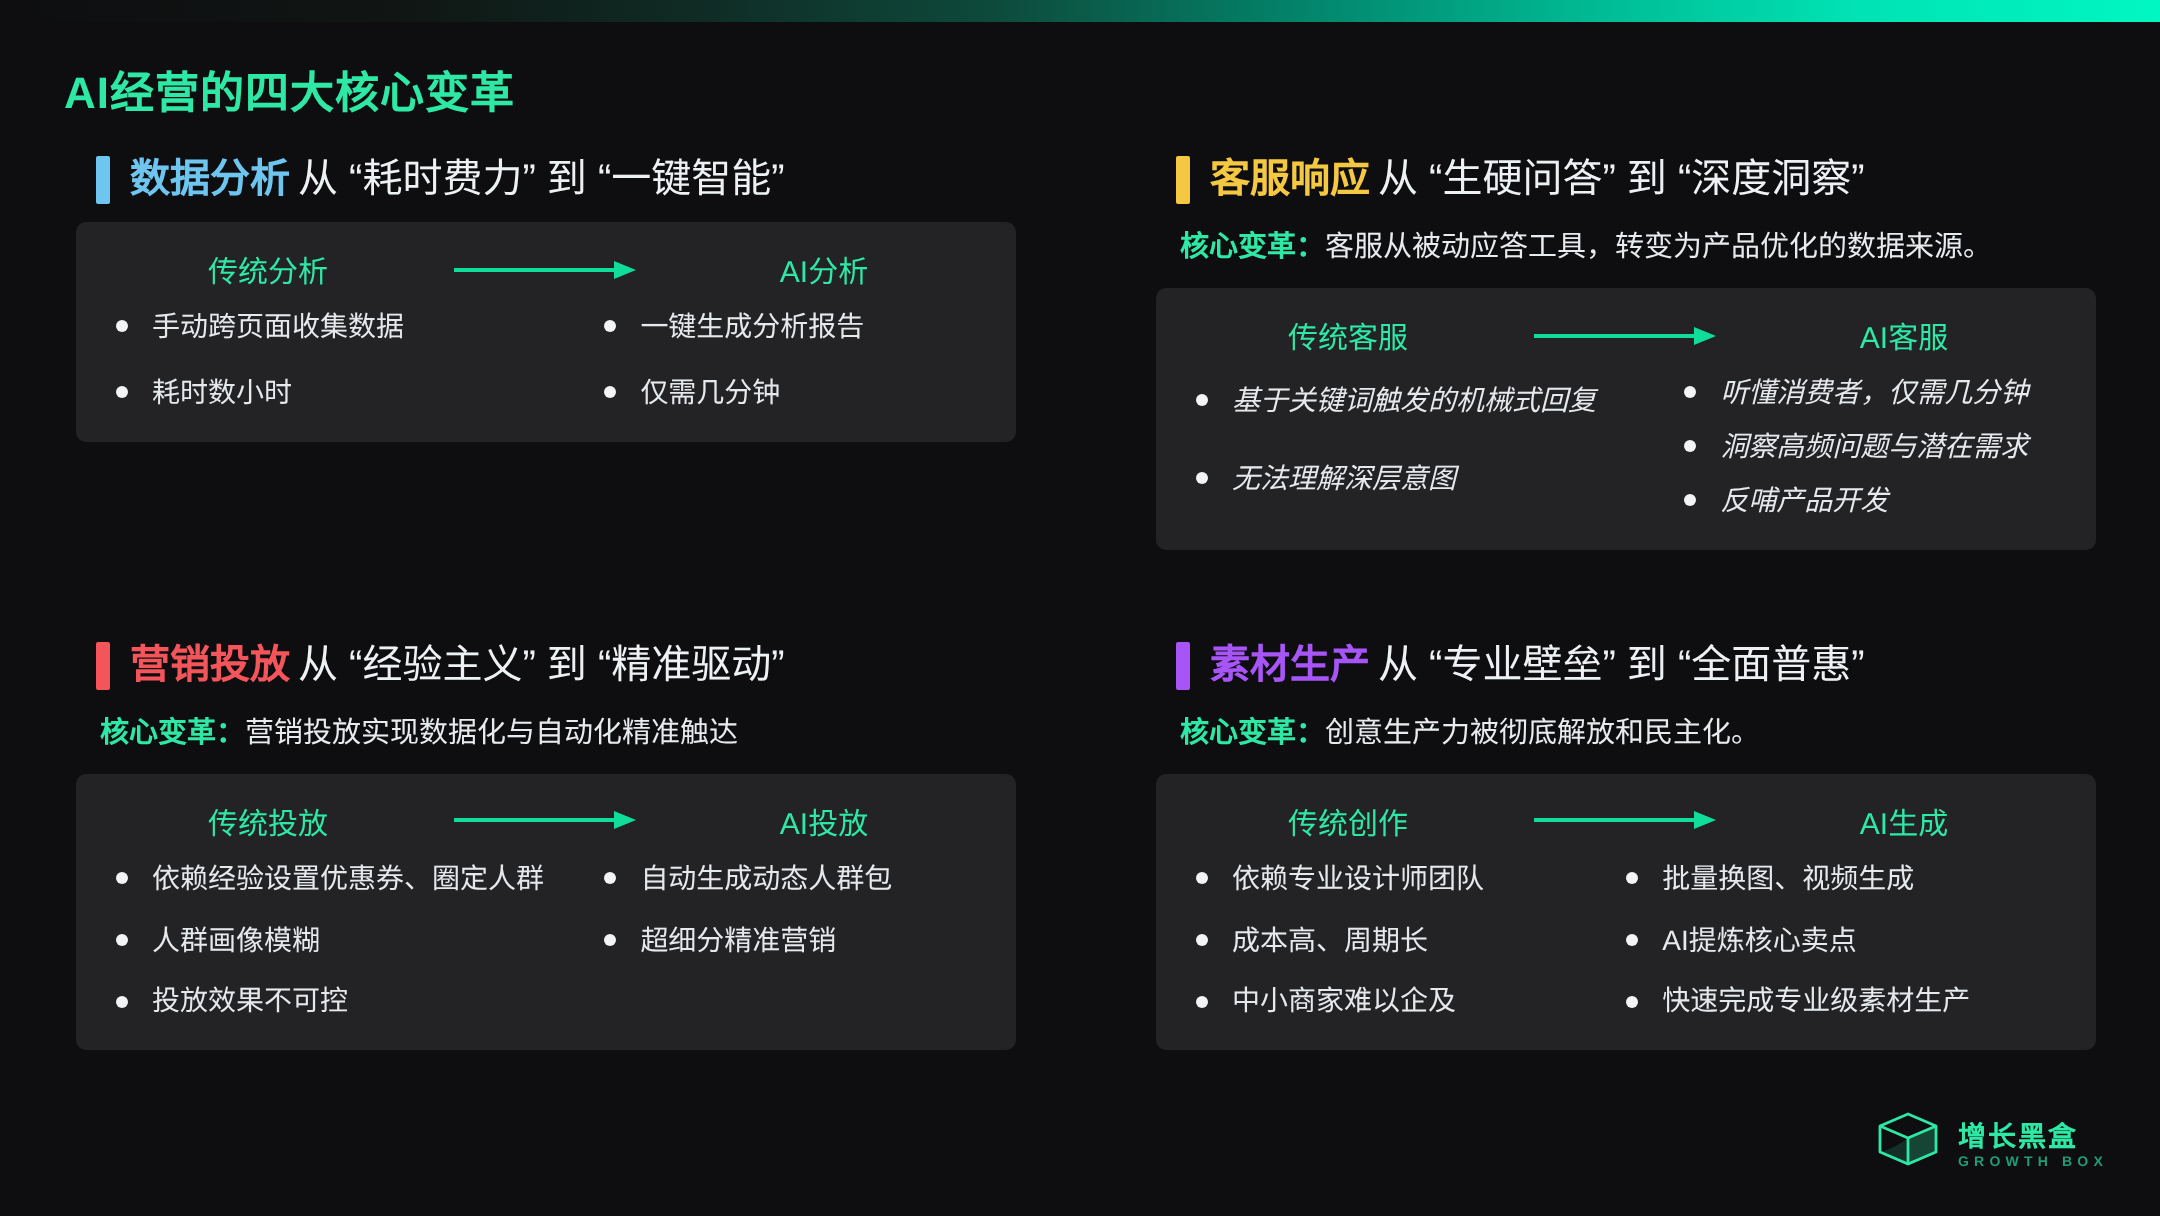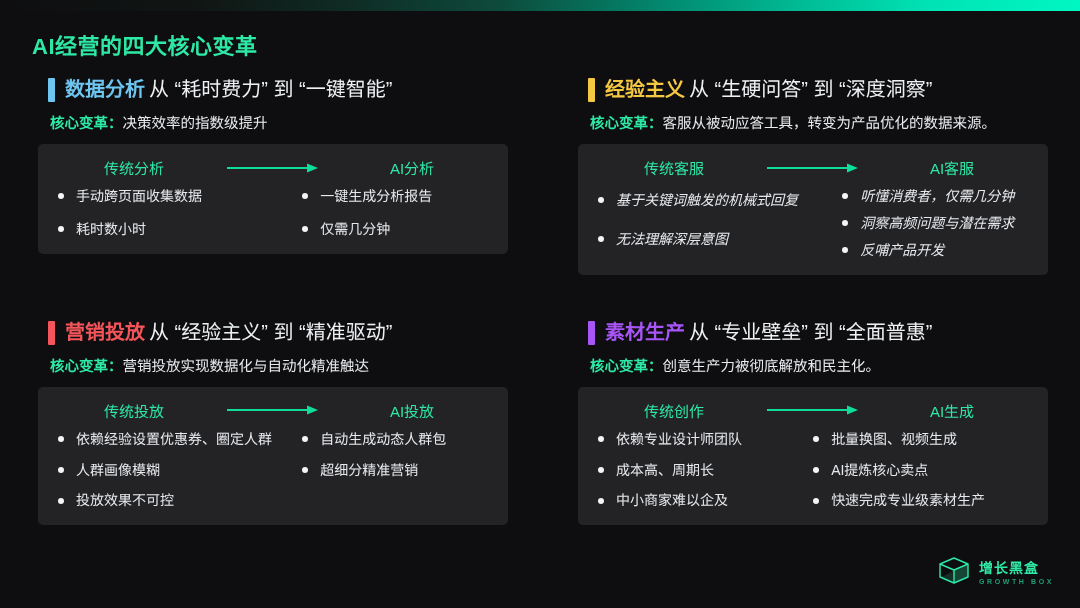--- a/index.html
+++ b/index.html
@@ -152,23 +152,20 @@
 
     <div class="row">
 
       <div class="block">
         <div class="blk-head">
           <div class="accent-bar" style="background:#6ec6f0"></div>
           <div class="blk-title">
             <span style="color:#6ec6f0">数据分析</span><span class="rest">从 “耗时费力” 到 “一键智能”</span>
           </div>
         </div>
-        <div class="core-line">
-          <span class="core-label">核心变革：</span><span>决策效率的指数级提升</span>
-        </div>
         <div class="card sp2">
           <div class="card-head">
             <div class="col-title" style="width:160px">传统分析</div>
             <div class="arrow">
               <svg width="92" height="12" viewBox="0 0 92 12">
                   <line x1="0" y1="6" x2="82" y2="6" stroke="#11dd9a" stroke-width="2"></line>
                   <path d="M80 1.5 L91 6 L80 10.5 Z" fill="#11dd9a"></path>
                 </svg>
             </div>
             <div class="col-title" style="width:160px">AI分析</div>
@@ -187,21 +184,21 @@
               </ul>
             </div>
           </div>
         </div>
       </div>
 
       <div class="block">
         <div class="blk-head">
           <div class="accent-bar" style="background:#f5c842"></div>
           <div class="blk-title">
-            <span style="color:#f5c842">经验主义</span><span class="rest">从 “生硬问答” 到 “深度洞察”</span>
+            <span style="color:#f5c842">客服响应</span><span class="rest">从 “生硬问答” 到 “深度洞察”</span>
           </div>
         </div>
         <div class="core-line">
           <span class="core-label">核心变革：</span><span>客服从被动应答工具，转变为产品优化的数据来源。</span>
         </div>
         <div class="card sp25">
           <div class="card-head">
             <div class="col-title" style="width:160px">传统客服</div>
             <div class="arrow">
               <svg width="92" height="12" viewBox="0 0 92 12">

